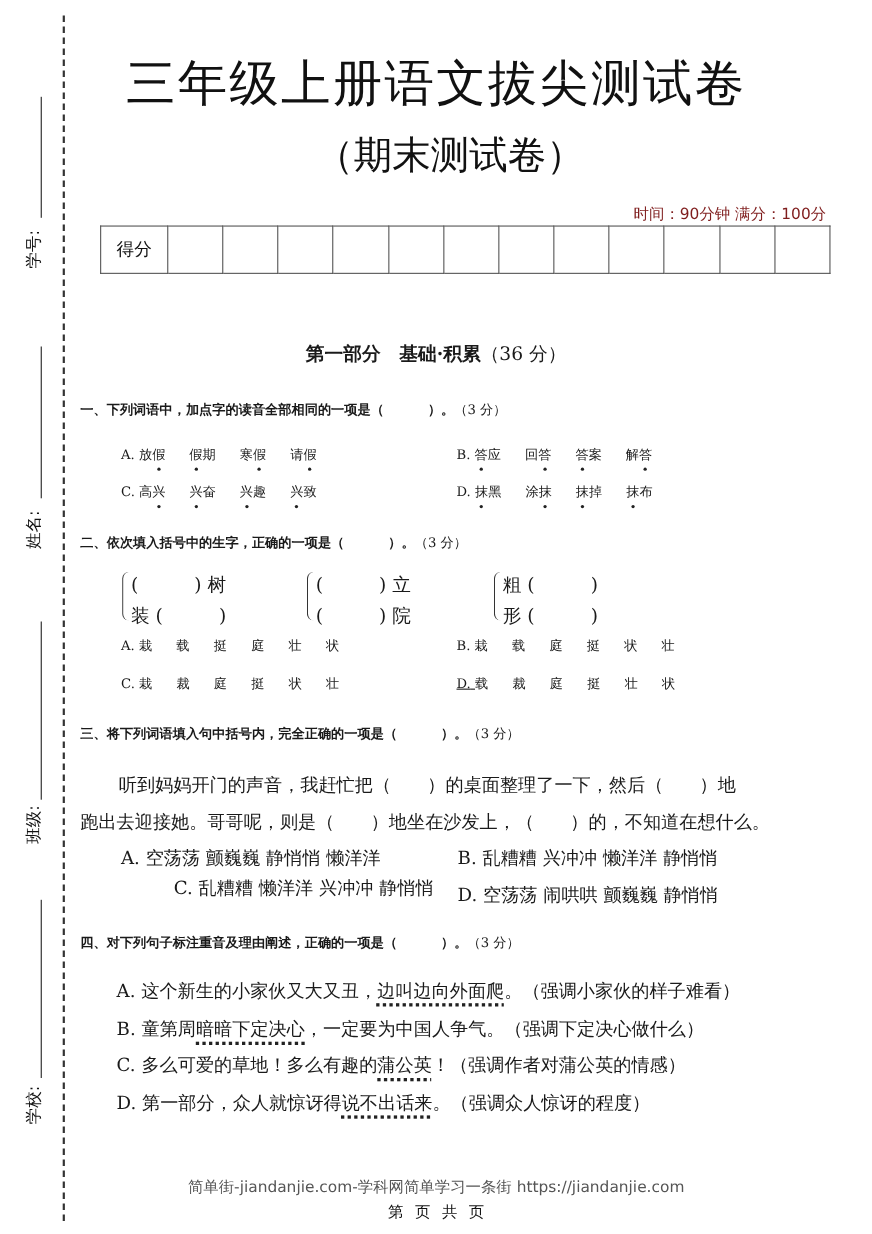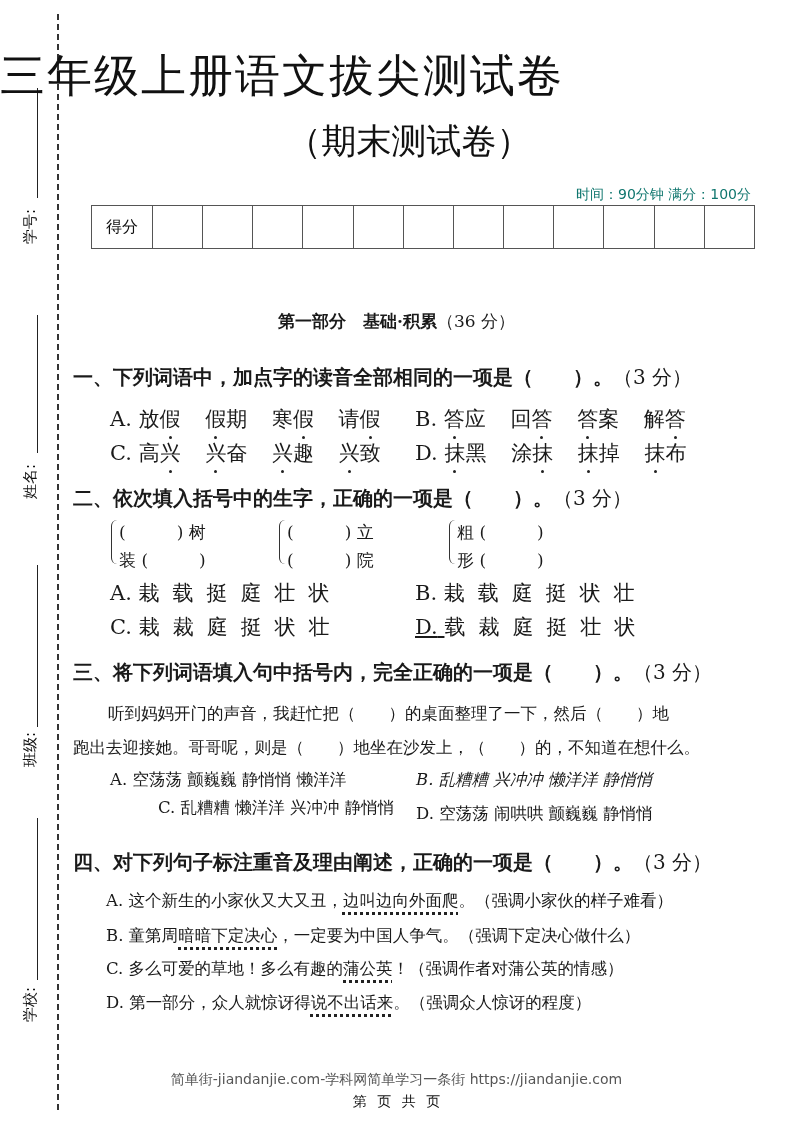--- a/index.html
+++ b/index.html
@@ -21,59 +21,59 @@
   .bind-field .lbl {
     position:absolute; left:0; width:24px;
     font-family:"DejaVu Sans","Liberation Sans",sans-serif;
     font-size:15px; color:#111;
     transform:rotate(-90deg); transform-origin:center center;
     white-space:nowrap; text-align:center; line-height:24px; height:24px;
   }
 
   
   .title {
-    position:absolute; left:0; right:0; top:46px; text-align:left;
+    position:absolute; left:0; right:0; top:46px; text-align:center;
     font-family:"DejaVu Sans","Liberation Sans",sans-serif;
     font-size:45px; letter-spacing:2px; color:#111; font-weight:normal;
   }
   .subtitle {
     position:absolute; left:0; right:12px; top:118px; text-align:center;
     font-family:"DejaVu Sans","Liberation Sans",sans-serif;
     font-size:35px; color:#111; padding-left:37px;
   }
   .meta {
     position:absolute; right:42px; top:186px;
     font-family:"DejaVu Sans","Liberation Sans",sans-serif;
-    font-size:14px; color:#0f766e;
+    font-size:14px; color:#7f1d1d;
   }
 
   
   .score-table {
     position:absolute; left:91px; top:205px; width:664px;
     border-collapse:collapse;
     font-family:"DejaVu Sans","Liberation Sans",sans-serif;
     font-size:16px; color:#111;
   }
   .score-table td {
     border:1px solid #555; height:42px; text-align:center; padding:0;
   }
   .score-table td.head { width:60px; }
 
   .sec-title {
     position:absolute; left:0; right:0; top:310px; text-align:center;
     font-size:17px; font-weight:bold;
   }
   .sec-title .pts { font-weight:normal; }
 
-  .q { position:absolute; left:73px; font-size:20px; font-weight:bold;
+  .q { position:absolute; left:73px; font-size:12px; font-weight:bold;
        font-family:"DejaVu Sans","Liberation Sans",sans-serif; white-space:nowrap; }
   .q .score { font-weight:normal; font-family:"DejaVu Serif","Liberation Serif",serif; }
   .q .blank { display:inline-block; width:40px; }
 
-  .opt { position:absolute; font-size:21px; white-space:nowrap; }
+  .opt { position:absolute; font-size:12px; white-space:nowrap; }
   .opt .word { display:inline-block; margin-right:18px; }
   .dot { position:relative; display:inline-block; }
   .dot::after {
     content:""; position:absolute; left:50%; bottom:-6px; width:3px; height:3px;
     margin-left:-1.5px; border-radius:50%; background:#222;
   }
 
   .brace-group { position:absolute; font-size:17px; }
   .brace-group .brace {
     position:absolute; left:-8px; top:2px; width:6px; height:44px;
@@ -212,21 +212,21 @@
   <span>D.</span>
   <span class="ch">载</span><span class="ch">裁</span><span class="ch">庭</span><span class="ch">挺</span><span class="ch">壮</span><span class="ch">状</span>
 </div>
 
 <div class="q" style="top:659px;">
   <span>三、将下列词语填入句中括号内，完全正确的一项是（</span><span class="blank"></span><span>）。</span><span class="score">（3 分）</span>
 </div>
 <div class="para" style="left:108px;top:703px;">听到妈妈开门的声音，我赶忙把（　　）的桌面整理了一下，然后（　　）地</div>
 <div class="para" style="left:73px;top:737px;">跑出去迎接她。哥哥呢，则是（　　）地坐在沙发上，（　　）的，不知道在想什么。</div>
 <div class="para" style="left:110px;top:769px;">A. 空荡荡 颤巍巍 静悄悄 懒洋洋</div>
-<div class="para" style="left:416px;top:769px;font-style:italic;">B. 乱糟糟 兴冲冲 懒洋洋 静悄悄</div>
+<div class="para" style="left:416px;top:769px;">B. 乱糟糟 兴冲冲 懒洋洋 静悄悄</div>
 <div class="para" style="left:110px;top:797px;margin-left:48px;">C. 乱糟糟 懒洋洋 兴冲冲 静悄悄</div>
 <div class="para" style="left:416px;top:803px;">D. 空荡荡 闹哄哄 颤巍巍 静悄悄</div>
 
 <div class="q" style="top:849px;">
   <span>四、对下列句子标注重音及理由阐述，正确的一项是（</span><span class="blank"></span><span>）。</span><span class="score">（3 分）</span>
 </div>
 <div class="para" style="left:106px;top:890px;">
   <span>A. 这个新生的小家伙又大又丑，</span><span class="stress">边叫边向外面爬</span><span>。（强调小家伙的样子难看）</span>
 </div>
 <div class="para" style="left:106px;top:925px;">

